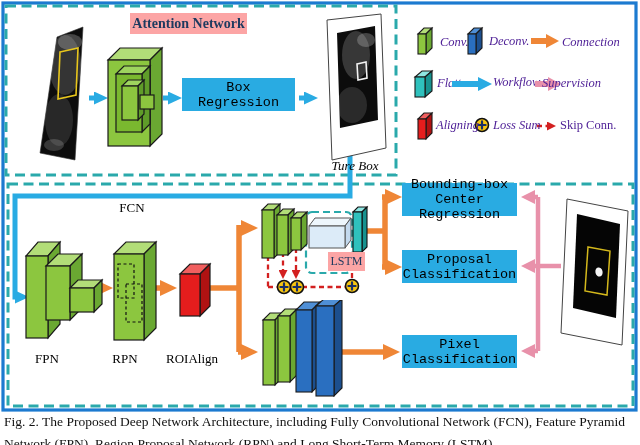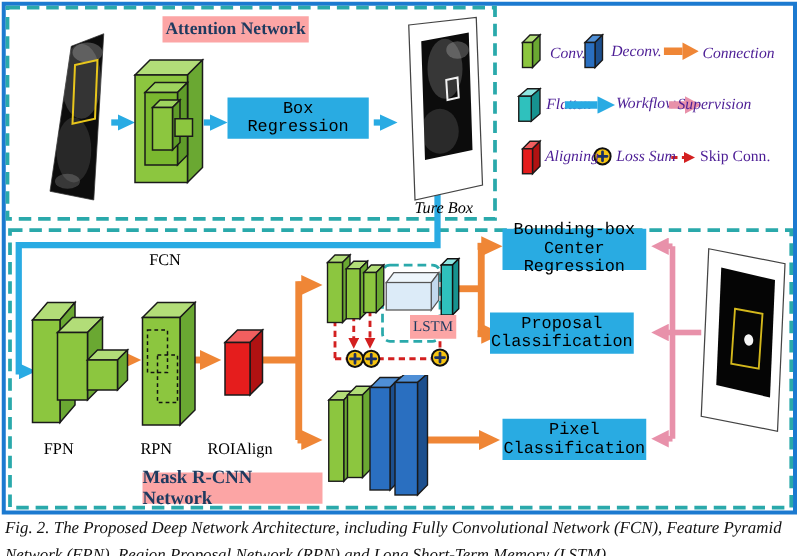--- a/index.html
+++ b/index.html
@@ -7,21 +7,21 @@
        font-family:"Liberation Serif",serif;}
   .abs{position:absolute;}
   svg.layer{position:absolute;left:0;top:0;pointer-events:none;}
   .ylabel{position:absolute;background:#fca5a5;color:#1e3a5f;font-weight:bold;
           display:flex;align-items:center;justify-content:center;}
   .pbox{position:absolute;background:#29abe2;color:#000000;display:flex;flex-direction:column;
         align-items:center;justify-content:center;text-align:center;font-size:13.5px;line-height:15px;font-family:Liberation Mono, monospace;}
   .ilabel{position:absolute;color:#000;font-size:13px;text-align:center;white-space:nowrap;}
   .lg{position:absolute;font-style:italic;font-size:12.5px;color:#4c1d95;white-space:nowrap;}
   .lg.upright{font-style:normal;}
-  .cap{position:absolute;color:#111;font-size:13.5px;white-space:nowrap;font-style:italic;}
+  .cap{position:absolute;color:#111;font-size:13.5px;white-space:nowrap;}
 </style>
 </head>
 <body>
 
 <div class="fig">
 
   <svg class="layer" width="640" height="445" viewBox="0 0 640 445">
     <defs>
       <marker id="mB" markerUnits="userSpaceOnUse" markerWidth="15" markerHeight="13" refX="1" refY="6.5" orient="auto">
           <path d="M0,0 L14,6.5 L0,13 Z" fill="#29abe3"></path>
@@ -293,21 +293,21 @@
       <polygon points="60,6 78,6 86,-1 68,-1" fill="#4f8fd6"></polygon>
         <polygon points="78,6 86,-1 86,88 78,96" fill="#1c4f8e"></polygon>
         <rect x="60" y="6" width="18" height="90" fill="#2a6fc0"></rect>
     </g>
   </svg>
 
   <div class="pbox" style="left:402px;top:183px;width:115px;height:33px;">
     <span>Bounding-box</span>
     <span>Center Regression</span>
   </div>
-  <div class="pbox" style="left:392px;top:250px;width:115px;height:33px;">
+  <div class="pbox" style="left:402px;top:250px;width:115px;height:33px;">
     <span>Proposal</span>
     <span>Classification</span>
   </div>
   <div class="pbox" style="left:402px;top:335px;width:115px;height:33px;">
     <span>Pixel</span>
     <span>Classification</span>
   </div>
 
   <svg class="abs" style="left:558px;top:192px;" width="76" height="158" viewBox="0 0 76 158">
     <polygon points="9,7 70,19 64,153 3,141" fill="#ffffff" stroke="#444" stroke-width="1"></polygon>
@@ -315,18 +315,17 @@
     <polygon points="30,55 52,59 49,103 27,99" fill="none" stroke="#d4b81c" stroke-width="1.5"></polygon>
     <ellipse cx="41" cy="80" rx="3.6" ry="4.6" fill="#f5f5f5" transform="rotate(-12 41 80)"></ellipse>
   </svg>
 
   <div class="ylabel" style="left:312px;top:252px;width:37px;height:19px;font-size:12px;font-weight:normal;margin-left:16px;">LSTM</div>
 
   <div class="ilabel" style="left:22px;top:351px;width:50px;">FPN</div>
   <div class="ilabel" style="left:100px;top:351px;width:50px;">RPN</div>
   <div class="ilabel" style="left:160px;top:351px;width:64px;">ROIAlign</div>
 
-  <div class="ylabel" style="left:114px;top:378px;width:144px;height:25px;font-size:15px;">Mask R-CNN Network</div>
 
   <div class="cap" style="left:4px;top:414px;">Fig. 2. The Proposed Deep Network Architecture, including Fully Convolutional Network (FCN), Feature Pyramid</div>
   <div class="cap" style="left:4px;top:436px;">Network (FPN), Region Proposal Network (RPN) and Long Short-Term Memory (LSTM).</div>
 
 </div>
 
 </body></html>

